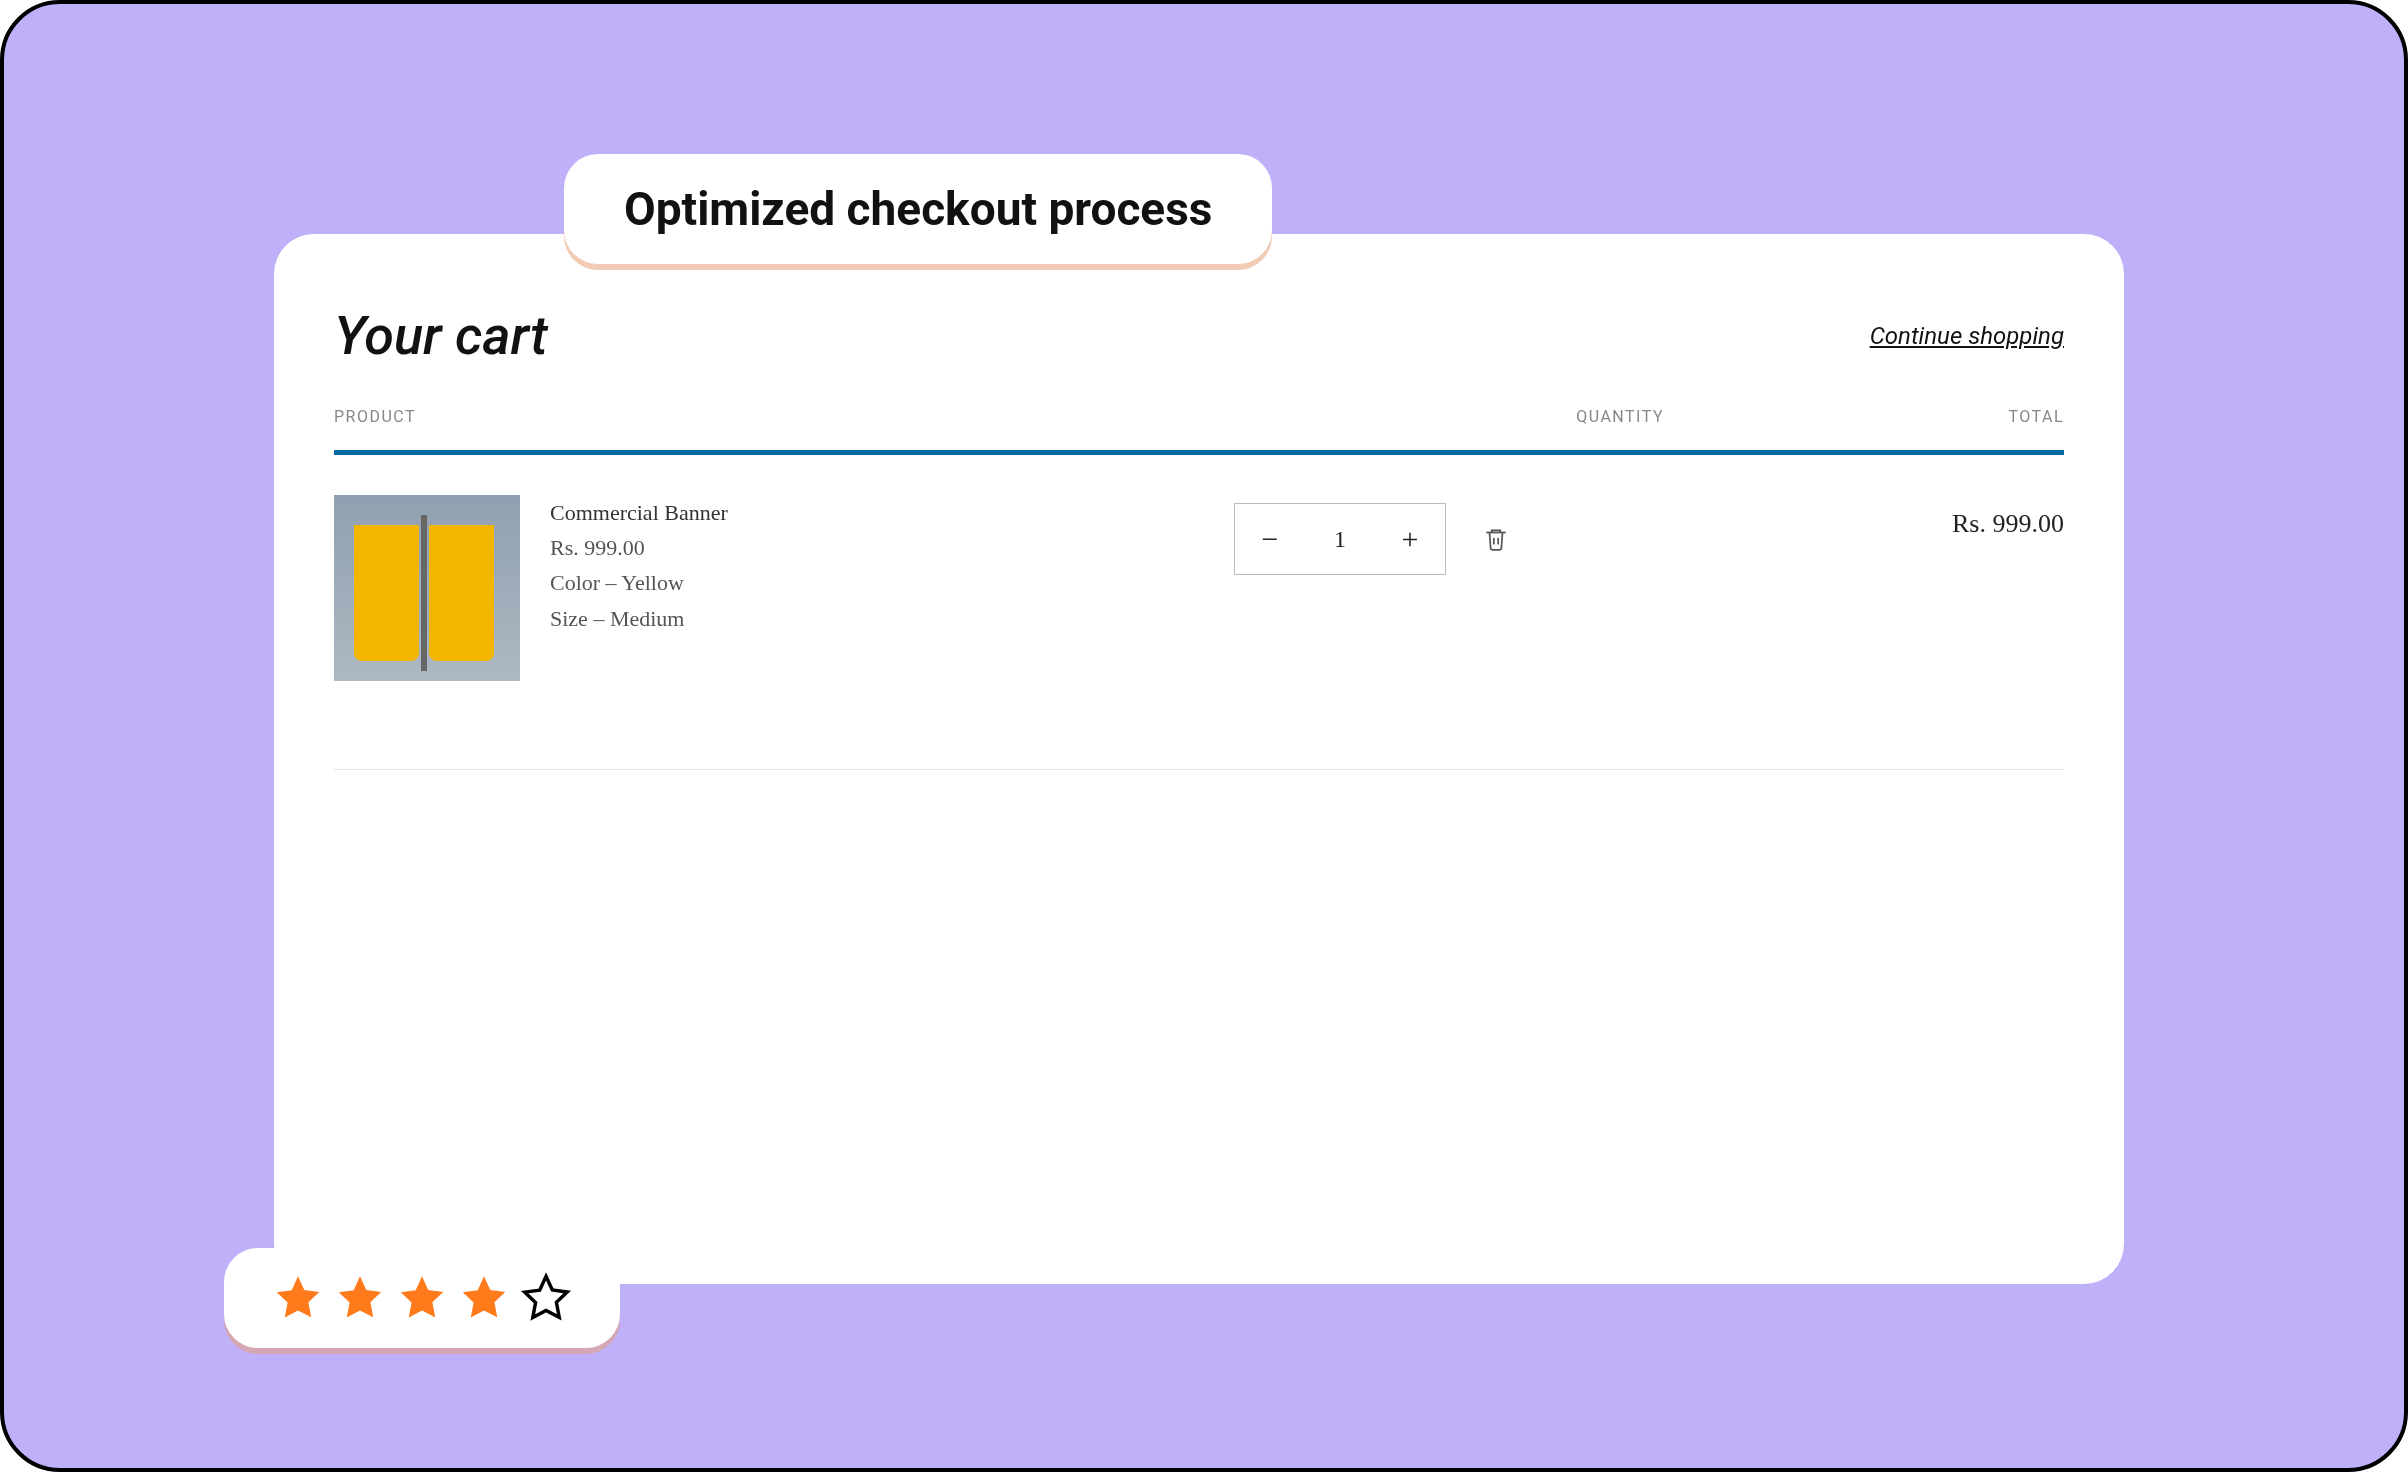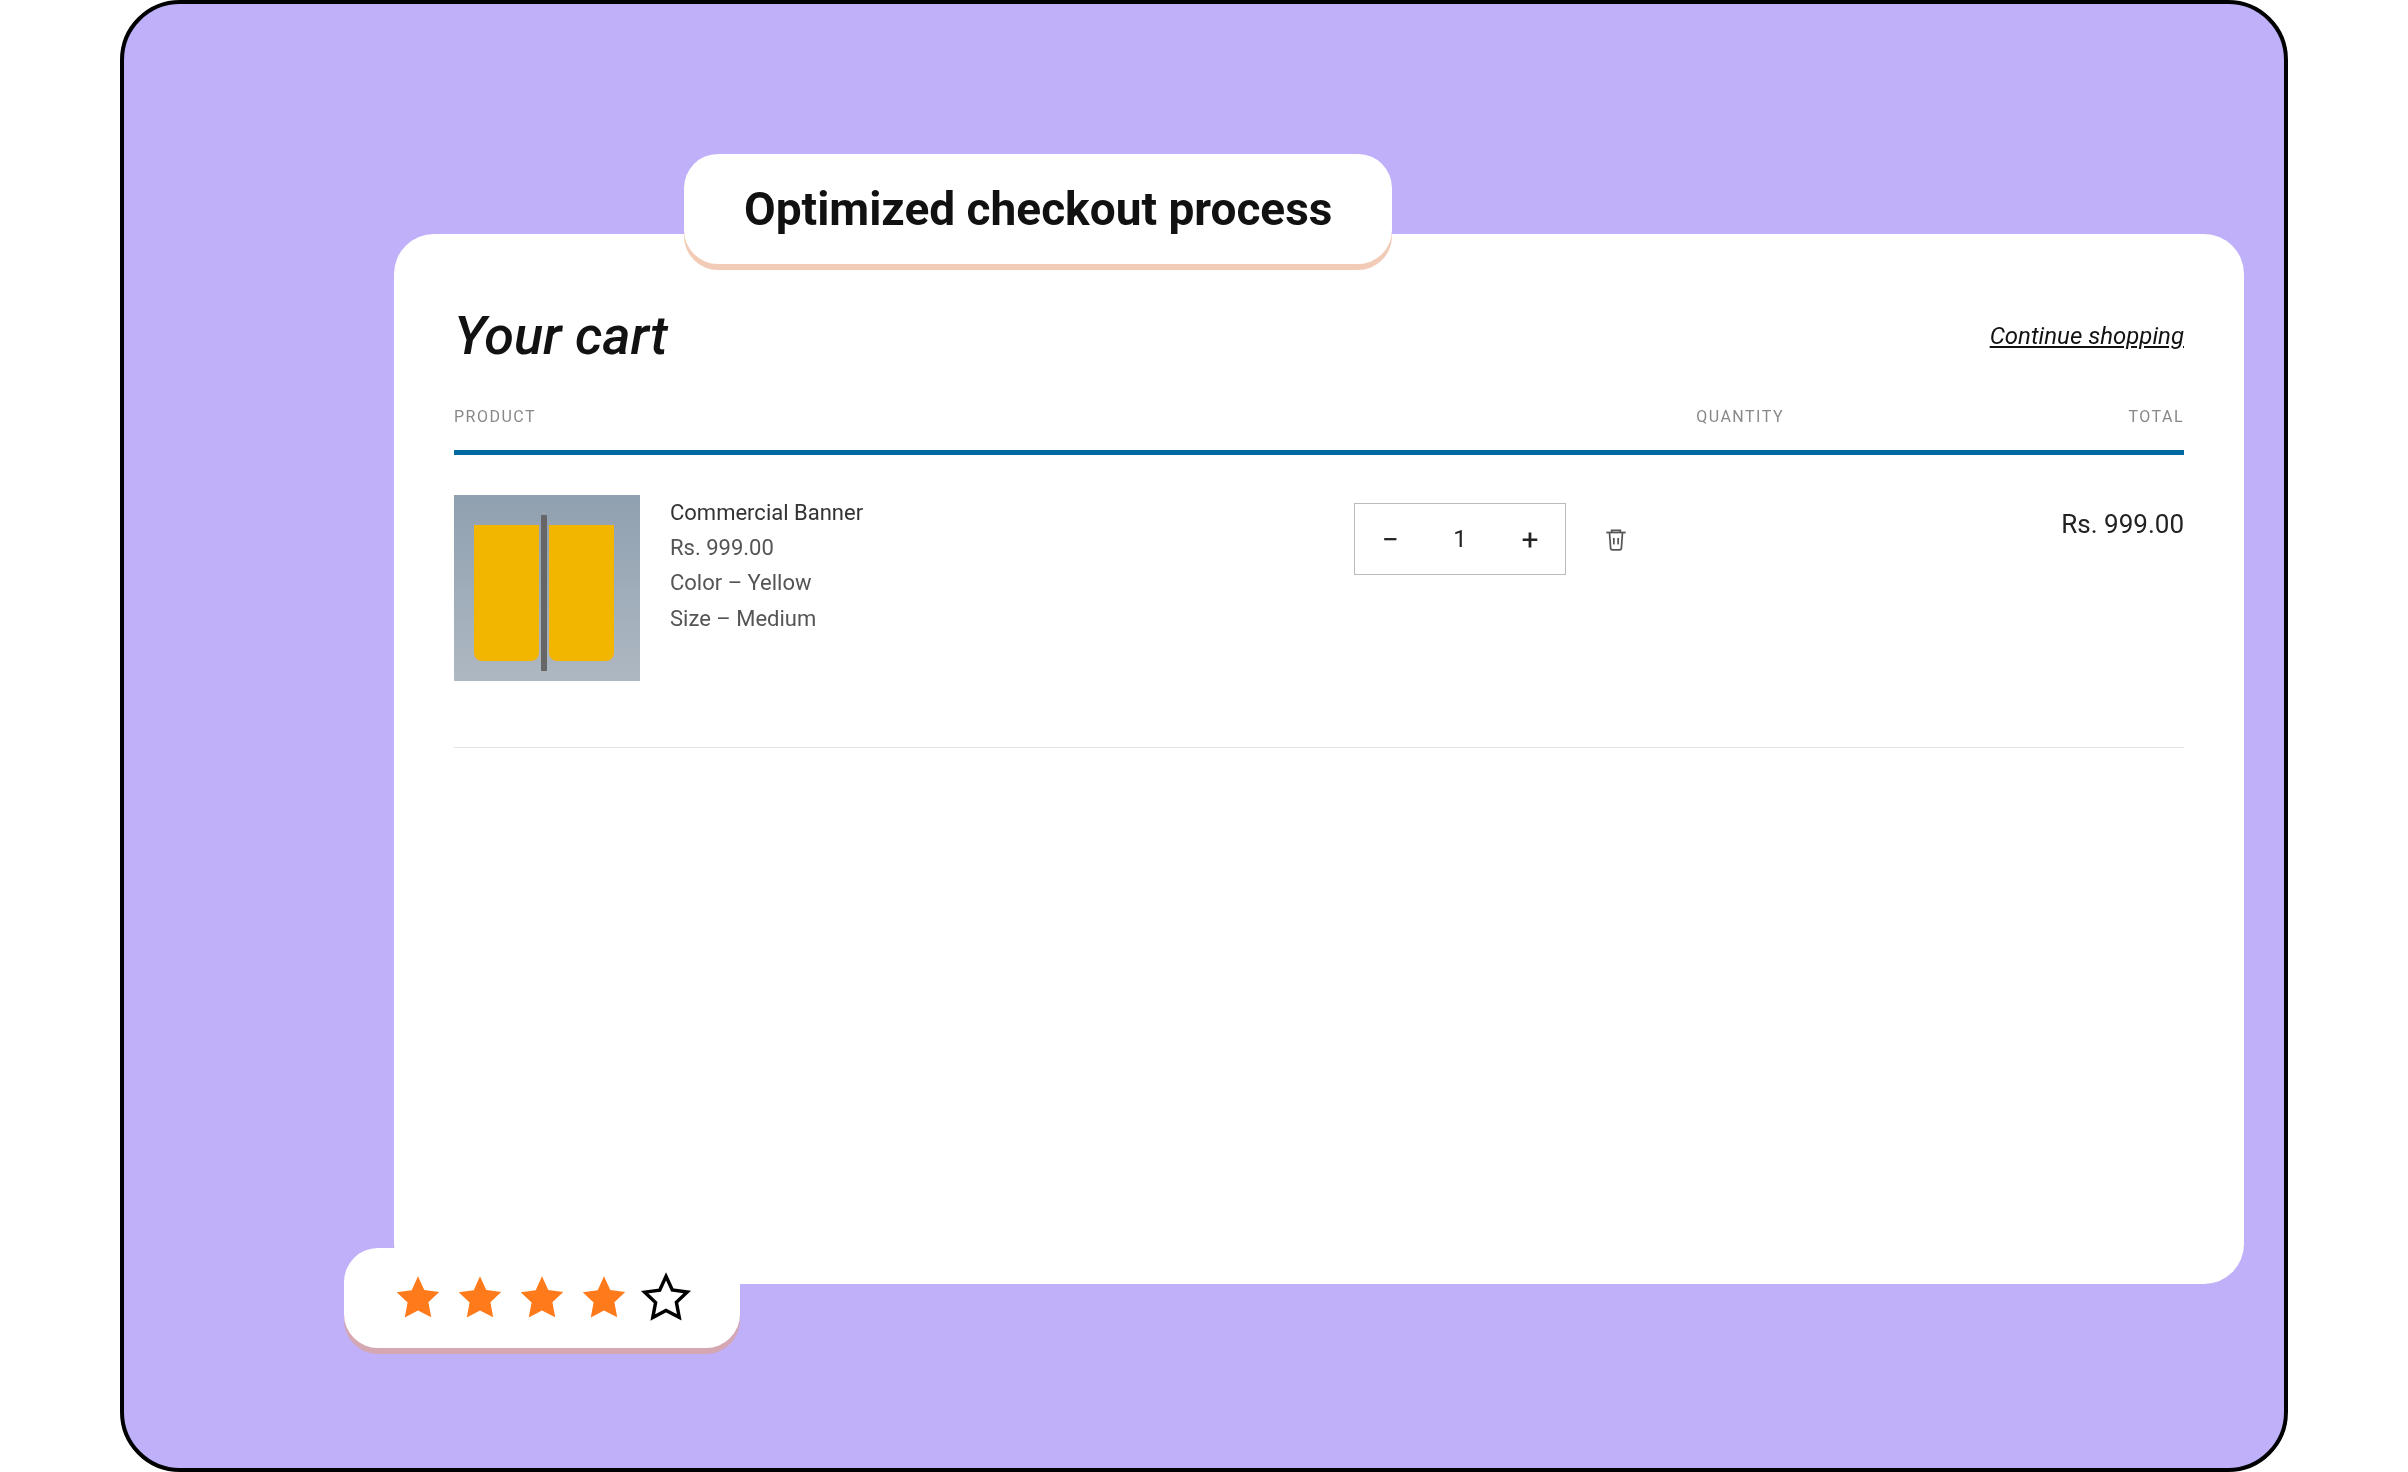--- a/index.html
+++ b/index.html
@@ -6,21 +6,21 @@
   body {
     font-family: -apple-system, BlinkMacSystemFont, "Segoe UI", Roboto, Helvetica, Arial, sans-serif;
     background: #fff;
     width: 2408px;
     height: 1472px;
     display: flex;
     align-items: center;
     justify-content: center;
   }
   .frame {
-    width: 2168px;
+    width: 2408px;
     height: 1472px;
     background: #bfb0f9;
     border: 4px solid #000;
     border-radius: 60px;
     position: relative;
   }
   .cart-card {
     position: absolute;
     top: 230px;
     left: 270px;
@@ -69,22 +69,23 @@
     text-transform: uppercase;
     border-bottom: 5px solid #0369a1;
     padding-bottom: 24px;
   }
   .col-product { flex: 0 0 900px; }
   .col-qty { flex: 0 0 430px; text-align: right; }
   .col-total { flex: 1; text-align: right; }
   .row {
     display: flex;
     padding-top: 40px;
-    padding-bottom: 66px;
+    padding-bottom: 88px;
     border-bottom: 1px solid #e5e5e5;
+    font-family: Liberation Serif, serif;
   }
   .prod-cell {
     flex: 0 0 900px;
     display: flex;
     gap: 30px;
   }
   .prod-img {
     width: 186px;
     height: 186px;
     background: linear-gradient(180deg,#8fa0b0 0%, #aeb8c2 100%);

